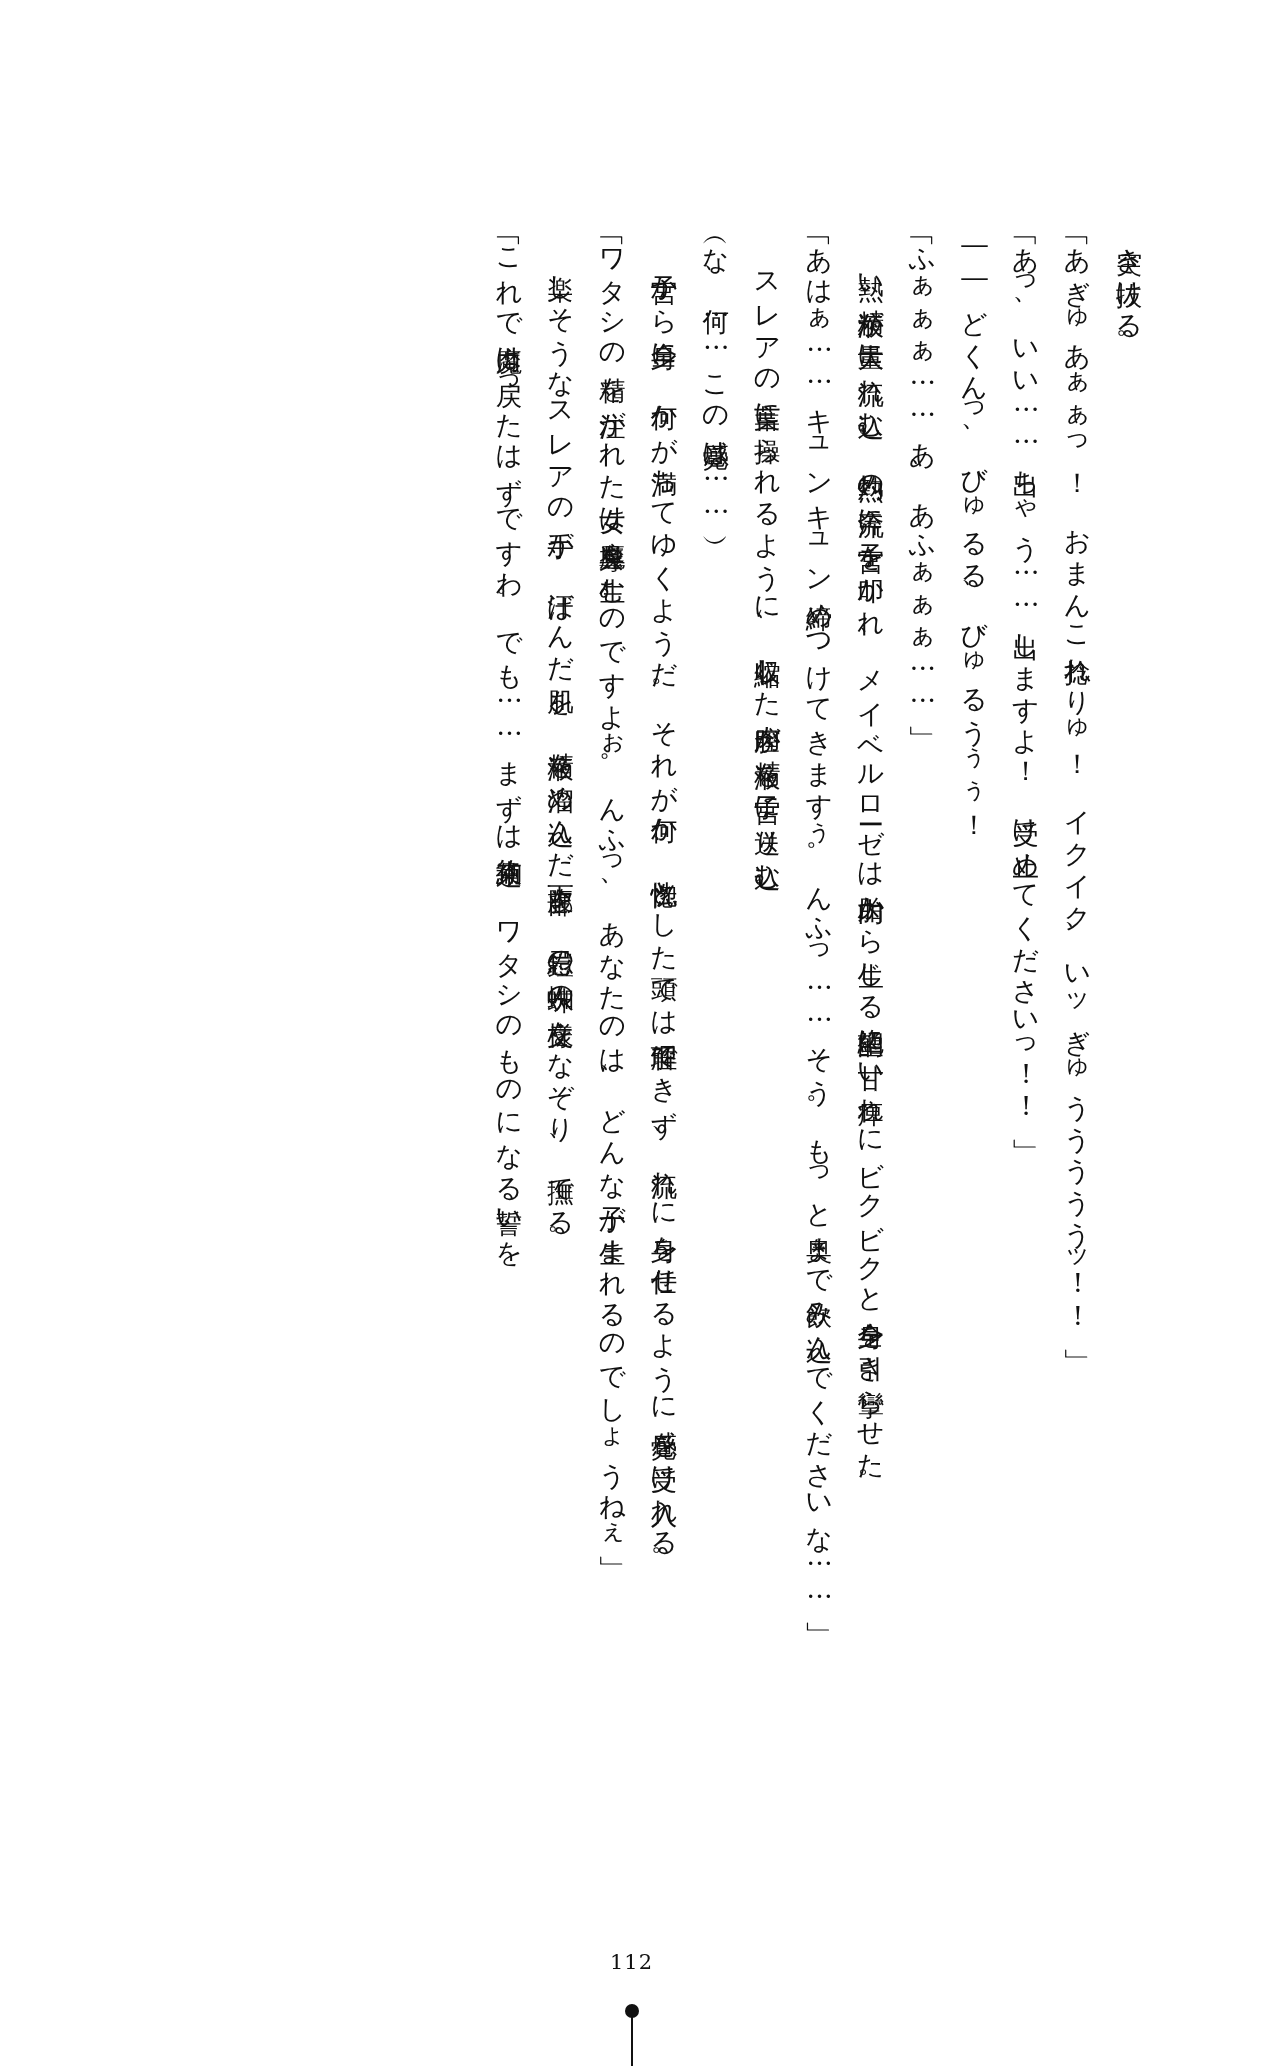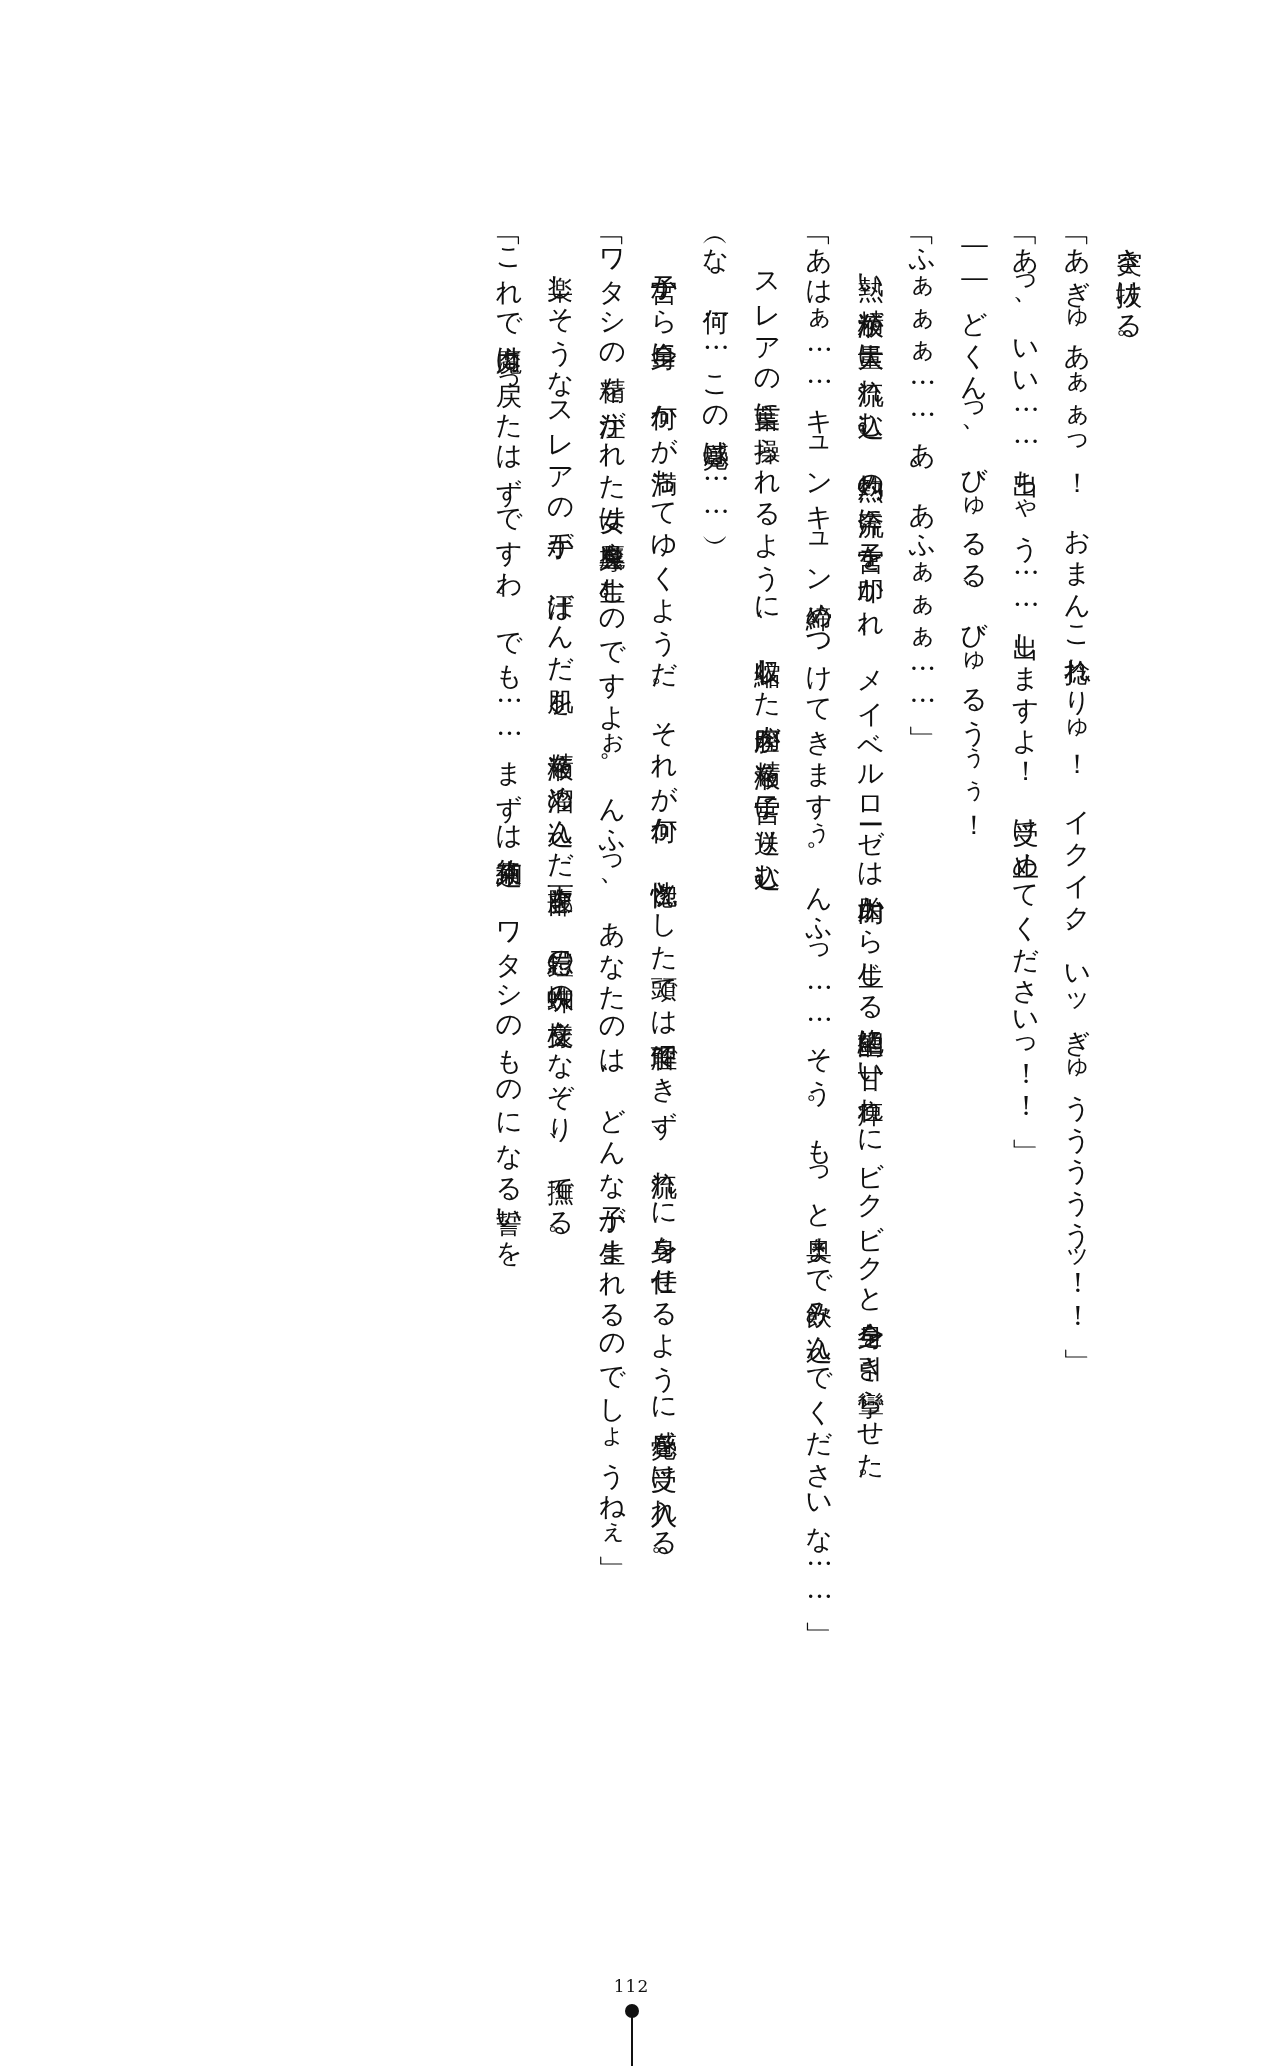--- a/index.html
+++ b/index.html
@@ -39,23 +39,23 @@
     padding: 0;
     text-indent: 0;
   }
   .text-block p.indent {
     text-indent: 1em;
   }
   .page-number {
     position: absolute;
     left: 0;
     right: 0;
-    bottom: 70px;
+    bottom: 92px;
     text-align: center;
-    font-size: 17px;
+    font-size: 21px;
     letter-spacing: 1px;
     color: #111111;
     font-family: "DejaVu Serif", "Liberation Serif", serif;
   }
   .footer-mark {
     position: absolute;
     left: 50%;
     bottom: 0;
     transform: translateX(-50%);
     width: 14px;

